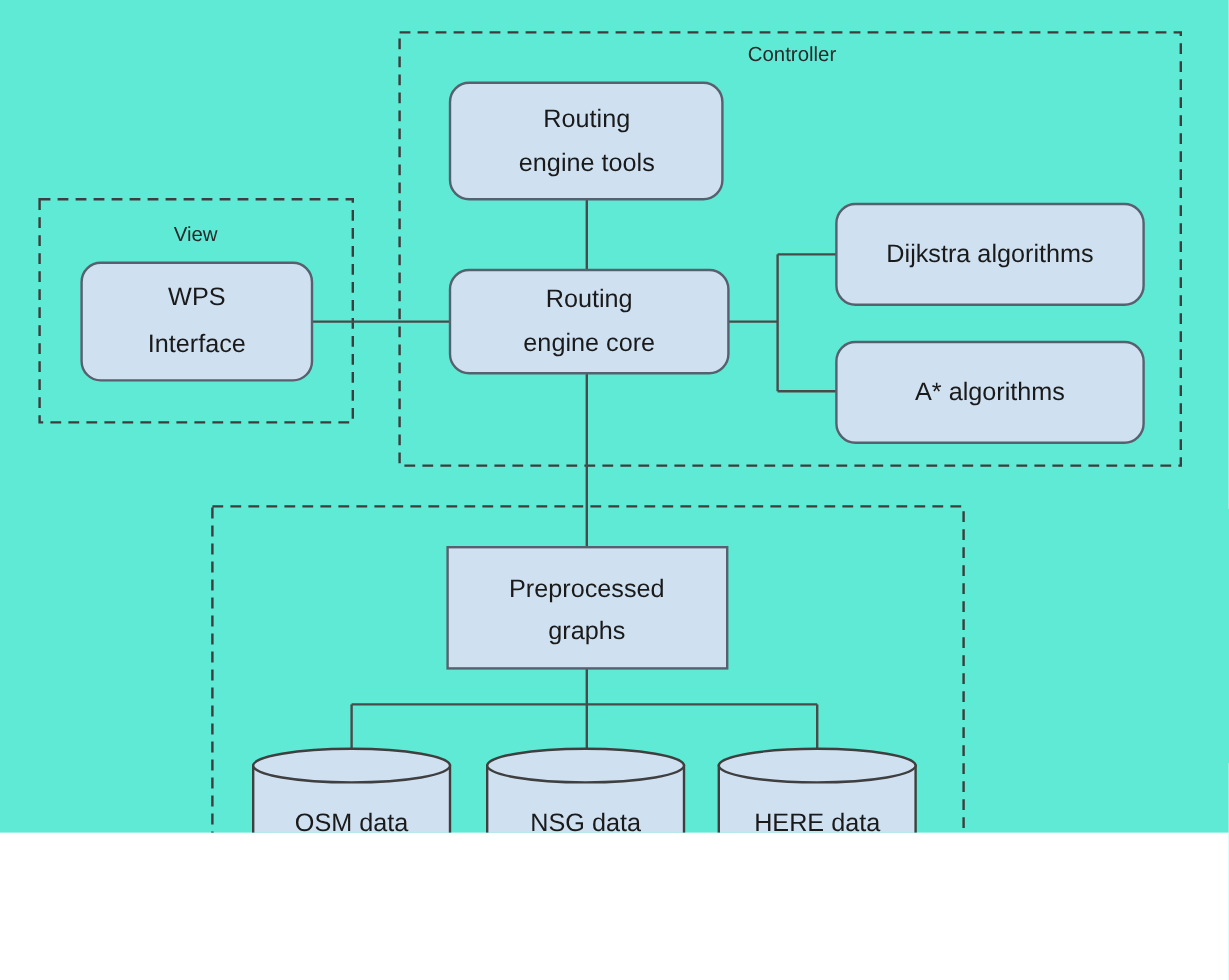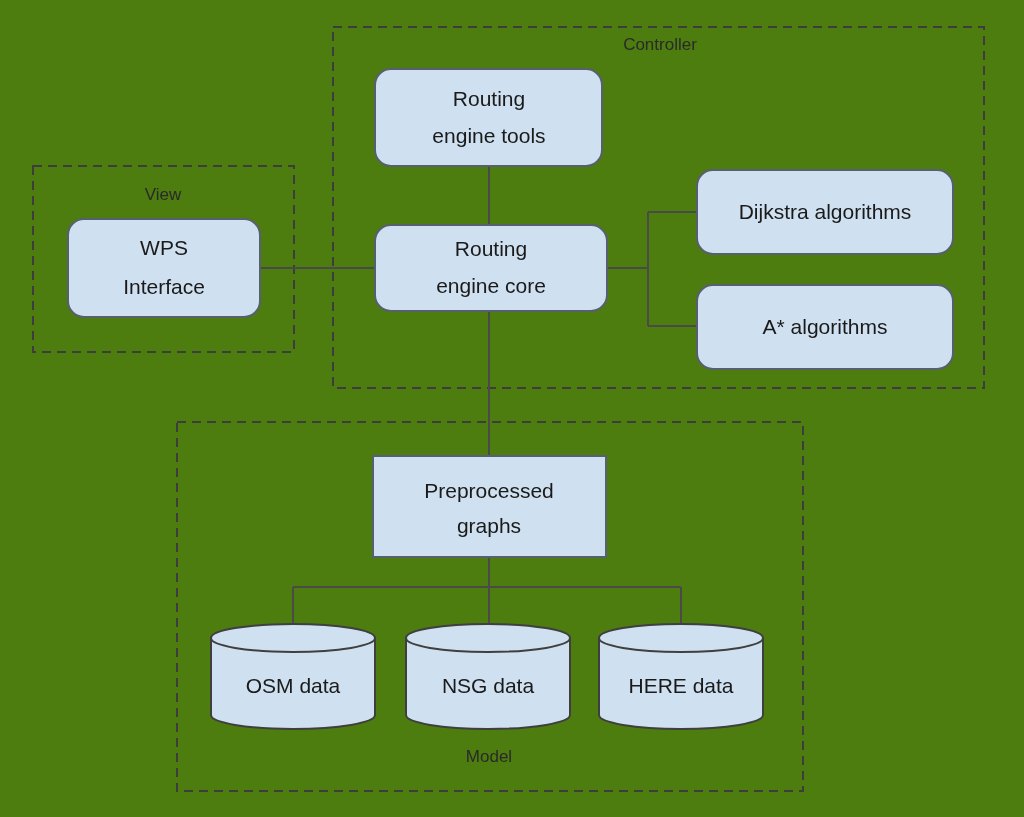--- a/index.html
+++ b/index.html
@@ -8,22 +8,22 @@
     padding: 0;
     background: #ffffff;
   }
   body {
     font-family: "Liberation Sans", sans-serif;
     color: #1a1a1a;
   }
   #diagram-root {
     position: relative;
     width: 1024px;
-    height: 817px;
-    background: #4d7c0f;
+    height: 694px;
+    background: #5eead4;
     overflow: hidden;
   }
   #diagram-svg {
     position: absolute;
     left: 0;
     top: 0;
     width: 1024px;
     height: 817px;
   }
   .grp-label {

